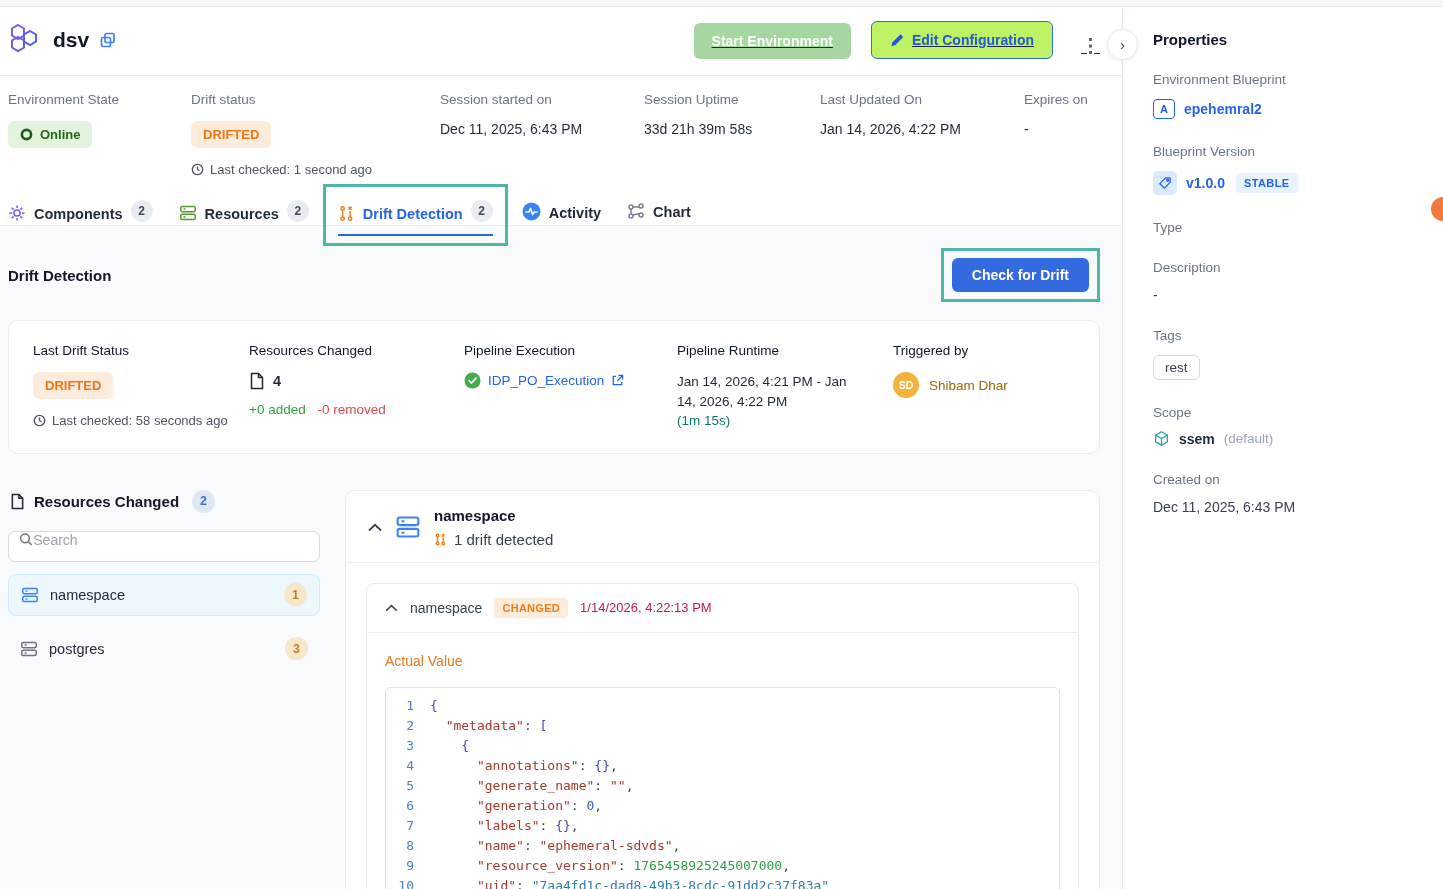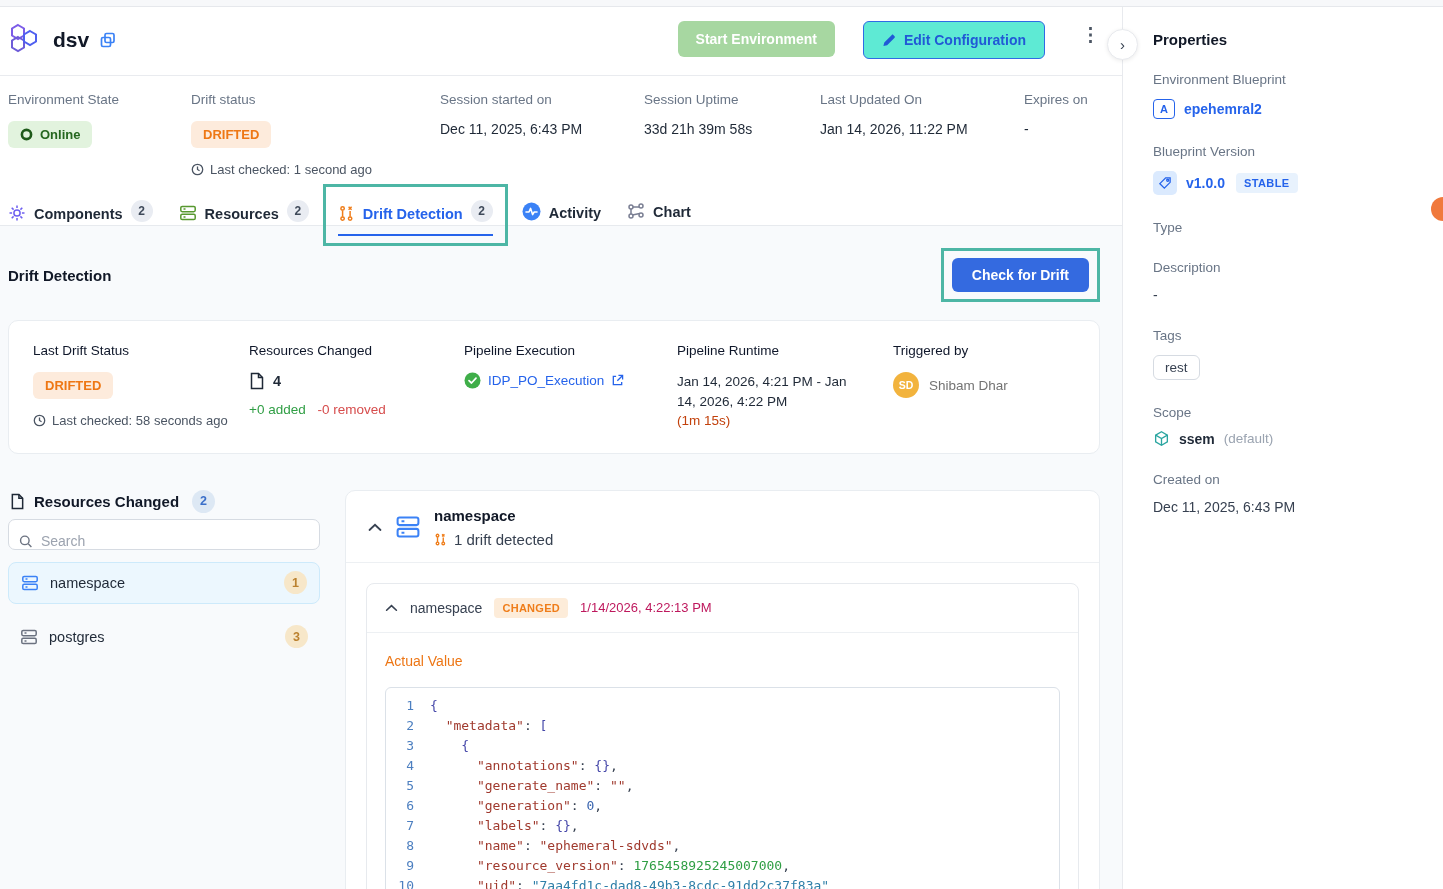--- a/index.html
+++ b/index.html
@@ -7,24 +7,24 @@
     font-family:"Liberation Sans", sans-serif; color:#1f2937; }
   .top-strip { height:7px; background:#f7f8fa; border-bottom:1px solid #e6e8ec; }
   .app { display:flex; height:882px; }
   .main { width:1122px; display:flex; flex-direction:column; }
   .props { width:321px; border-left:1px solid #e8eaee; position:relative; padding:24px 0 0 30px; background:#fff; }
 
   
   .header { display:flex; align-items:center; padding:14px 14px 16px 10px; border-bottom:1px solid #e9ebef; }
   .title-wrap { display:flex; align-items:center; gap:10px; }
   .env-title { font-size:21px; font-weight:bold; color:#111827; }
-  .header-right { margin-left:auto; display:flex; align-items:flex-start; gap:28px; }
+  .header-right { margin-left:auto; display:flex; align-items:flex-end; gap:20px;text-decoration:underline; }
   .btn { border-radius:6px; font-size:14px; font-weight:bold; padding:10px 18px; border:none; cursor:pointer; display:inline-flex; align-items:center; gap:8px; }
   .btn-start { background:#a7d7a1; color:#fff; }
-  .btn-edit { background:#5eead4; color:#2159d6; border:1.5px solid #2f6be4; }
+  .btn-edit { background:#bef264; color:#2159d6; border:1.5px solid #2f6be4; }
   .kebab { font-size:19px; color:#4b5563; letter-spacing:0; padding:2px 8px; cursor:pointer; font-weight:bold; }
   .collapse-btn { position:absolute; left:-16px; top:22px; width:31px; height:31px; border-radius:50%;
     background:#fff; border:1px solid #e8eaee; box-shadow:0 1px 4px rgba(0,0,0,.08);
     display:flex; align-items:center; justify-content:center; color:#374151; font-size:15px; cursor:pointer; z-index:5;}
 
   
   .meta-row { display:flex; padding:16px 8px 20px 8px; }
   .meta-col .label { font-size:13.5px; color:#697586; margin-bottom:14px; }
   .meta-col .value { font-size:14px; color:#1f2937; }
   .mc1{width:183px}.mc2{width:249px}.mc3{width:204px}.mc4{width:176px}.mc5{width:204px}.mc6{flex:1}
@@ -50,32 +50,32 @@
   .btn-check { background:#346ae0; color:#fff; font-size:14px; font-weight:bold; padding:9px 20px; border-radius:6px; border:none; cursor:pointer; }
 
   .stats-card { margin:18px 22px 0 8px; background:#fff; border:1px solid #e9edf1; border-radius:10px; padding:22px 0 22px 24px; display:flex; }
   .stat .label { font-size:13.5px; color:#0f172a; margin-bottom:14px; }
   .st1{width:216px}.st2{width:215px}.st3{width:213px}.st4{width:216px}.st5{flex:1}
   .stat .count-line { display:flex; align-items:center; gap:8px; font-size:14.5px; font-weight:bold; color:#1f2937; }
   .add-rem { margin-top:12px; font-size:13.5px; }
   .added { color:#2f9e44; margin-right:8px; } .removed { color:#d64c4c; }
   .pipe-link { display:flex; align-items:center; gap:7px; font-size:13.5px; color:#2563eb; cursor:pointer; }
   .runtime { font-size:13.5px; color:#1f2937; line-height:1.45; width:180px; }
-  .runtime .dur { color:#c2410c; }
+  .runtime .dur { color:#0f766e; }
   .trigger { display:flex; align-items:center; gap:10px; }
   .avatar { width:26px; height:26px; border-radius:50%; background:#f2b33d; color:#fff; font-size:10.5px; font-weight:bold; display:flex; align-items:center; justify-content:center; }
-  .trigger-name { font-size:13.5px; color:#737373; }
+  .trigger-name { font-size:13.5px; color:#a16207; }
 
   .lower { display:flex; margin-top:36px; padding:0 22px 0 8px; align-items:flex-start; gap:25px; }
   
   .res-panel { width:312px; }
   .res-head { display:flex; align-items:center; gap:9px; margin-left:2px; }
   .res-title { font-size:15px; font-weight:bold; color:#111827; }
   .res-badge { min-width:23px; height:23px; border-radius:50%; background:#dde8f4; color:#3b6fc9; font-size:12.5px; font-weight:bold; display:inline-flex; align-items:center; justify-content:center; margin-left:4px;}
-  .search-box { margin-top:6px; display:flex; align-items:flex-end; gap:8px; background:#fff; border:1px solid #d6dbe2; border-radius:7px; height:31px; padding:0 10px; }
+  .search-box { margin-top:18px; display:flex; align-items:flex-start; background:#fff; border:1px solid #d6dbe2; border-radius:7px; height:31px; padding:0 10px; }
   .search-box input { border:none; outline:none; font-size:14px; color:#374151; width:100%; font-family:"Liberation Sans",sans-serif; }
   .search-box input::placeholder { color:#9ca3af; }
   .res-item { display:flex; align-items:center; gap:11px; height:42px; padding:0 12px; border-radius:8px; margin-top:12px; cursor:pointer; }
   .res-item.selected { background:#ecf7fe; border:1px solid #cdeafb; }
   .res-name { font-size:14.5px; color:#1f2937; }
   .res-count { margin-left:auto; width:23px; height:23px; border-radius:50%; background:#f7e7c9; color:#bb812f; font-size:12.5px; font-weight:bold; display:flex; align-items:center; justify-content:center; }
 
   
   .detail-card { flex:1; background:#fff; border:1px solid #e9edf1; border-radius:10px; overflow:hidden; }
   .detail-head { display:flex; align-items:center; gap:13px; padding:16px 20px 14px 22px; border-bottom:1px solid #edf0f3; }
@@ -177,21 +177,21 @@
       <div class="meta-col mc3">
         <div class="label">Session started on</div>
         <div class="value">Dec 11, 2025, 6:43 PM</div>
       </div>
       <div class="meta-col mc4">
         <div class="label">Session Uptime</div>
         <div class="value">33d 21h 39m 58s</div>
       </div>
       <div class="meta-col mc5">
         <div class="label">Last Updated On</div>
-        <div class="value">Jan 14, 2026, 11:22 PM</div>
+        <div class="value">Jan 14, 2026, 4:22 PM</div>
       </div>
       <div class="meta-col mc6">
         <div class="label">Expires on</div>
         <div class="value">-</div>
       </div>
     </div>
 
     <div class="tabs-row">
       <div class="tab">
         <svg width="18" height="18" viewBox="0 0 18 18" fill="none" stroke="#6d5ff0" stroke-width="1.5">

